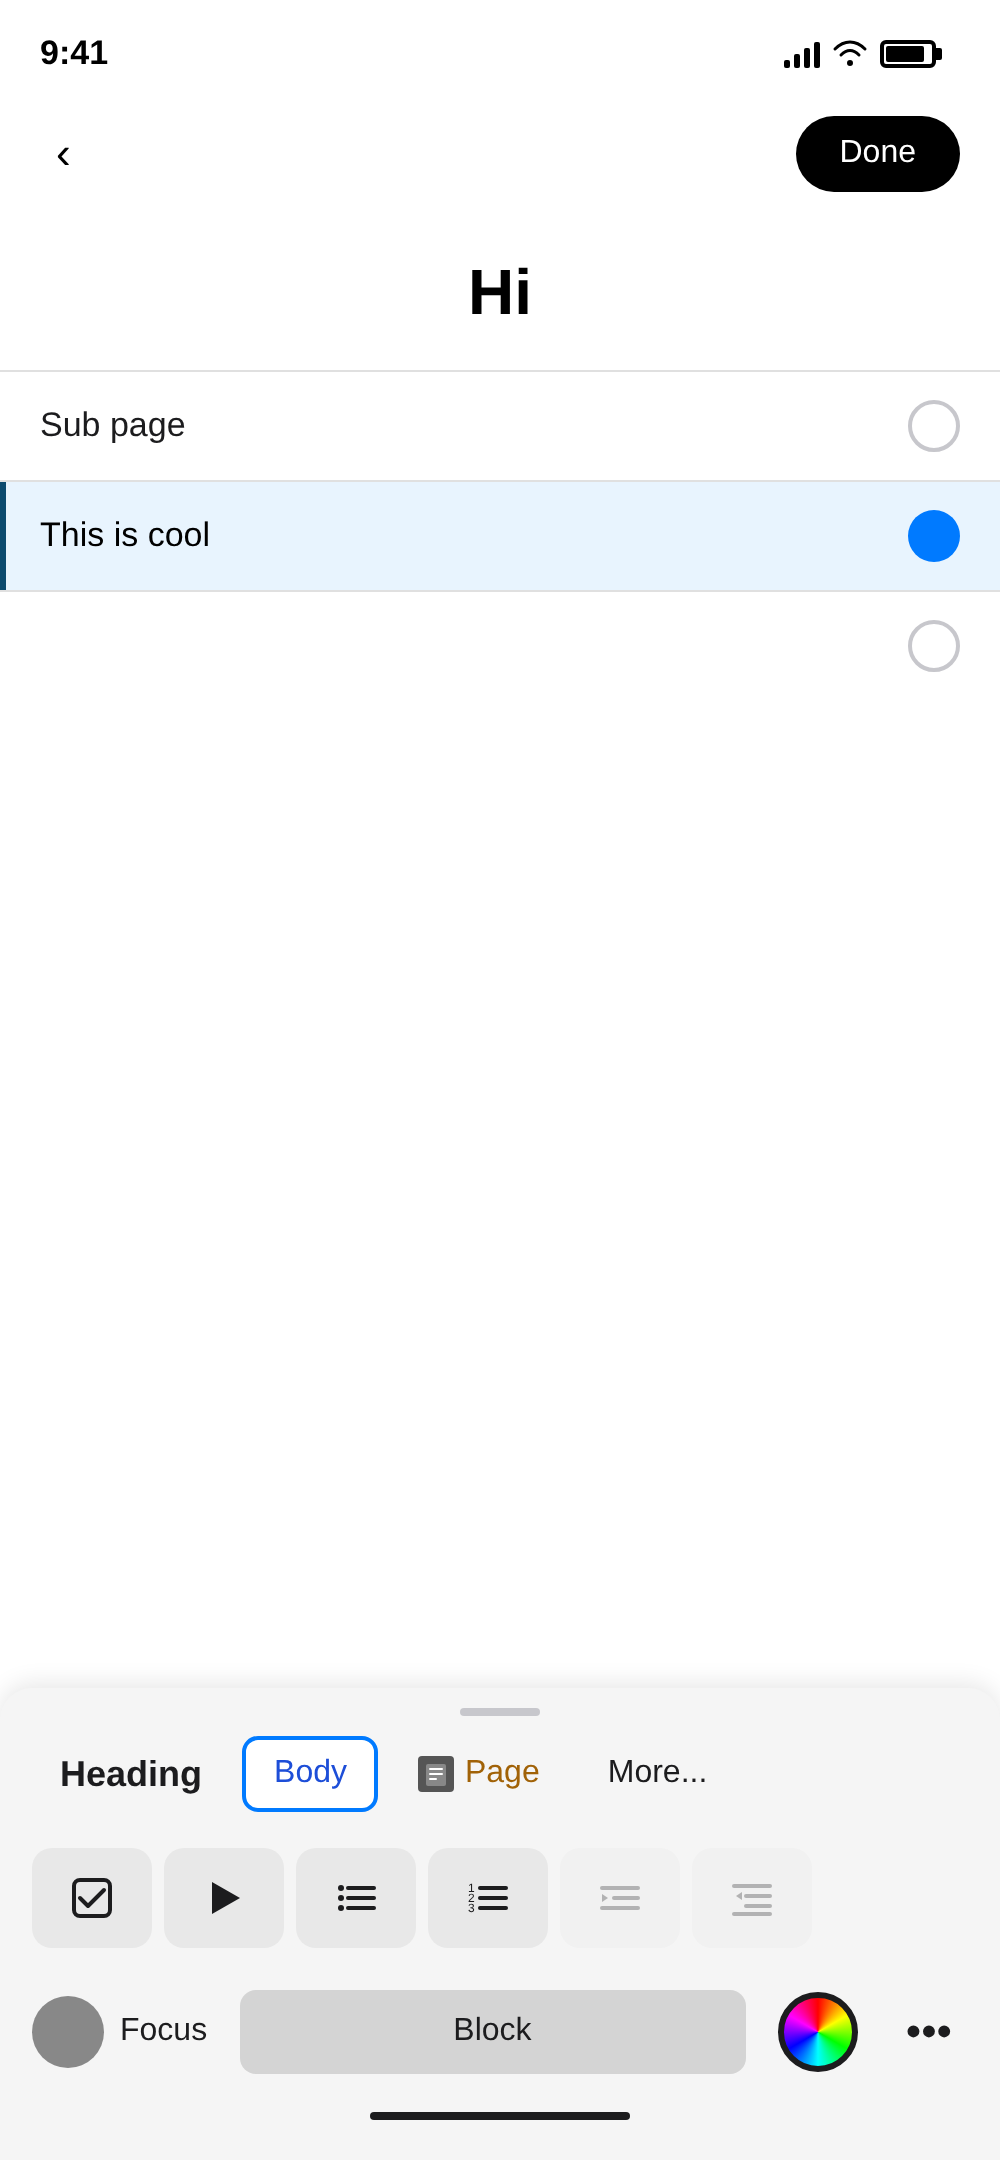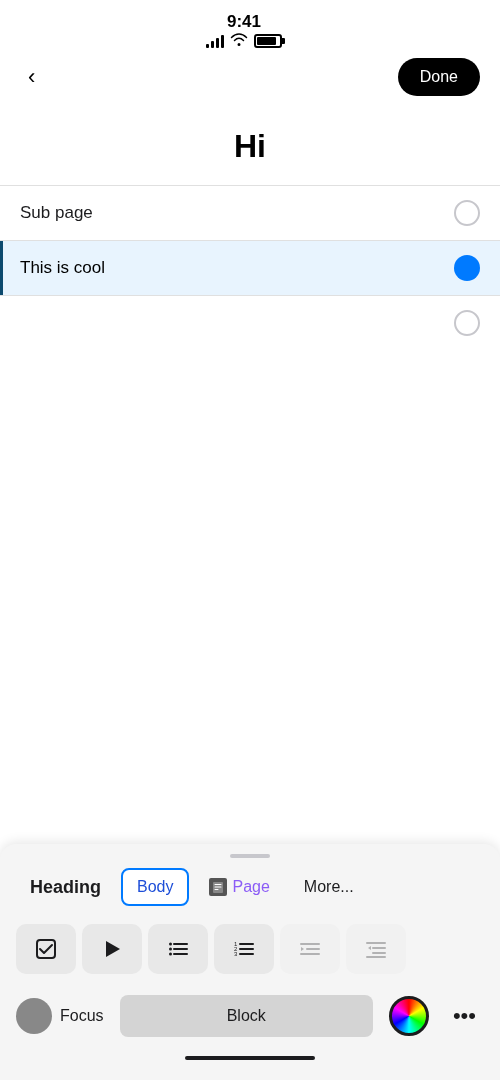--- a/index.html
+++ b/index.html
@@ -13,21 +13,20 @@
       overflow: hidden;
     }
 
     
     .status-bar {
       display: flex;
       justify-content: space-between;
       align-items: center;
       padding: 12px 32px 8px 20px;
       height: 50px;
-      flex-direction: column;
     }
     .status-time {
       font-size: 17px;
       font-weight: 600;
       color: #000;
     }
     .status-icons {
       display: flex;
       align-items: center;
       gap: 6px;
@@ -203,21 +202,21 @@
     .tab-item-body {
       border: 2px solid #007aff;
       color: #1d4ed8;
       background: #fff;
       font-size: 16px;
     }
     .tab-item-page {
       display: flex;
       align-items: center;
       gap: 5px;
-      color: #8b5cf6;
+      color: #a16207;
     }
     .page-icon {
       width: 18px;
       height: 18px;
       background: #555;
       display: flex;
       align-items: center;
       justify-content: center;
       border-radius: 2px;
     }

